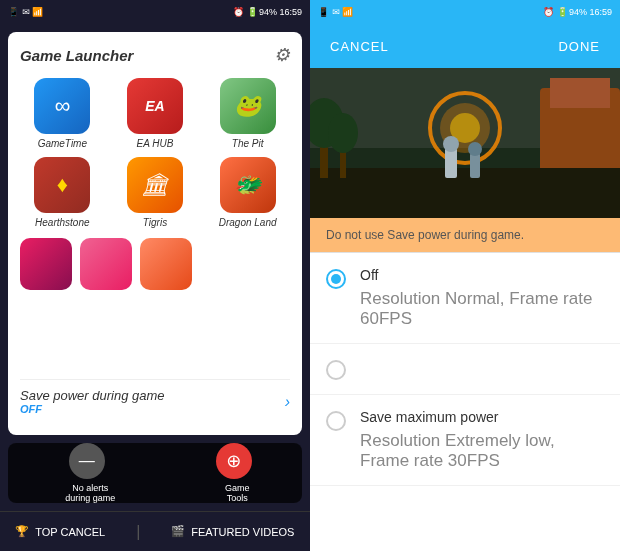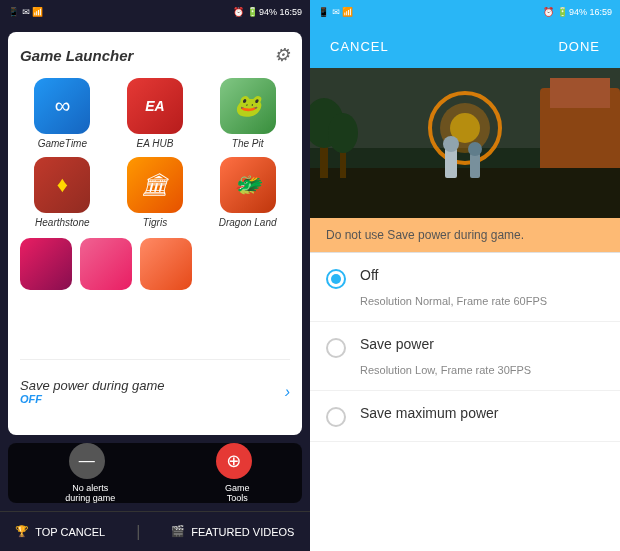--- a/index.html
+++ b/index.html
@@ -118,21 +118,21 @@
     }
 
     .candy1 { background: linear-gradient(135deg, #E91E63, #880E4F); }
     .candy2 { background: linear-gradient(135deg, #F06292, #E91E63); }
     .candy3 { background: linear-gradient(135deg, #FF8A65, #E64A19); }
 
     .save-power-row {
       display: flex;
       align-items: center;
       justify-content: space-between;
-      padding: 18px 0;
+      padding: 8px 0;
       border-top: 1px solid #eee;
       margin-top: auto;
     }
 
     .save-power-text {}
     .save-power-label { font-size: 13px; color: #333; }
     .save-power-value { font-size: 11px; color: #2196F3; font-weight: bold; }
 
     .chevron-right { color: #2196F3; font-size: 16px; }
 
@@ -284,21 +284,21 @@
 
     .radio-inner {
       width: 10px;
       height: 10px;
       border-radius: 50%;
       background: #29B6F6;
     }
 
     .option-text {}
     .option-title { font-size: 14px; color: #333; font-weight: 500; }
-    .option-desc { font-size: 11px; color: #888; margin-top: 12px; }
+    .option-desc { font-size: 17px; color: #888; margin-top: 6px; }
   </style>
 </head>
 <body>
 
 <div class="left-panel">
 
   <div class="status-bar-left">
     <div class="status-icons-left">
       <span>📱</span>
       <span>✉</span>
@@ -444,26 +444,23 @@
         <div class="radio-inner"></div>
       </div>
       <div class="option-text">
         <div class="option-title">Off</div>
         <div class="option-desc">Resolution Normal, Frame rate 60FPS</div>
       </div>
     </div>
 
     <div class="radio-option">
       <div class="radio-circle"></div>
-      <div class="option-text">
-        <div class="option-title">Save power</div>
-        <div class="option-desc">Resolution Low, Frame rate 30FPS</div>
-      </div>
     </div>
 
     <div class="radio-option">
       <div class="radio-circle"></div>
       <div class="option-text">
         <div class="option-title">Save maximum power</div>
+        <div class="option-desc">Resolution Extremely low, Frame rate 30FPS</div>
       </div>
     </div>
   </div>
 </div>
 
 </body></html>

